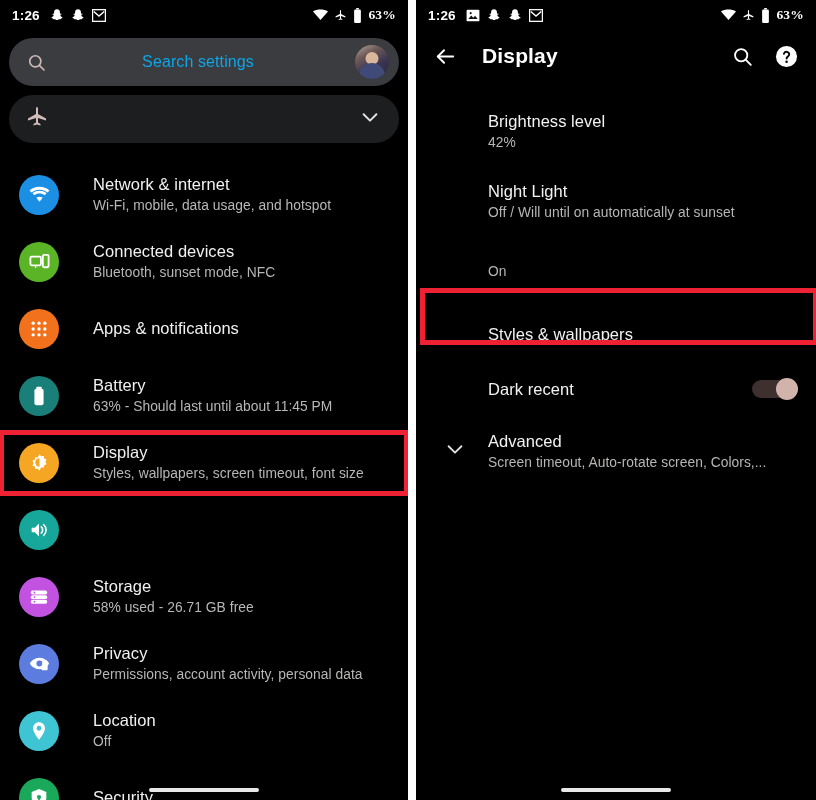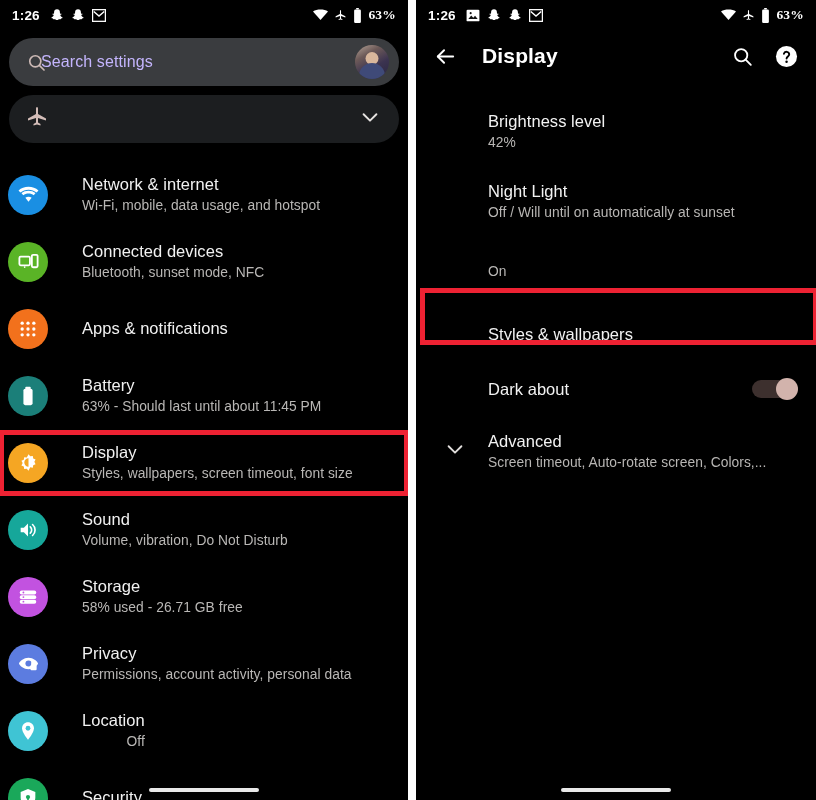--- a/index.html
+++ b/index.html
@@ -34,21 +34,21 @@
 
   
   .searchbar {
     margin:8px 9px 0 9px; height:48px;
     background:#3a3c3f; border-radius:24px;
     display:flex; align-items:center; padding:0 10px;
     position:relative;
   }
   .search-icon-wrap { width:34px; display:flex; justify-content:center; color:#ccb9b5; }
   .search-text {
-    flex:1; color:#c4b5fd;
+    flex:1; text-align:center; color:#0ea5e9;
     font-size:16px; letter-spacing:0.1px;
     margin-left:-12px;
   }
   .avatar {
     width:34px; height:34px; border-radius:50%;
     overflow:hidden; flex-shrink:0;
     background:linear-gradient(150deg,#b9a89c 0%,#6d5a58 30%,#3b3350 62%,#2b2740 100%);
     position:relative;
   }
   .avatar::before {
@@ -70,38 +70,37 @@
     padding:0 18px 0 16px;
   }
   .airplane-card .plane { color:#d3bdb8; }
   .airplane-card .spacer { flex:1; }
   .airplane-card .chev { color:#e6e3e1; }
 
   
   .settings-list { margin-top:18px; }
   .set-row {
     display:flex; align-items:center;
-    padding:10px 8px; height:67px;
+    padding:10px 19px; height:67px;
     position:relative;
   }
   .set-icon {
     width:40px; height:40px; border-radius:50%;
     display:flex; align-items:center; justify-content:center;
     flex-shrink:0; color:#ffffff;
   }
   .set-text { margin-left:34px; min-width:0; }
   .set-title {
     color:#f1f1f1; font-size:16.5px; line-height:21px;
     letter-spacing:0.05px;
   }
   .set-sub {
     color:#b9b7b5; font-size:13.8px; line-height:19px;
     margin-top:1px; letter-spacing:0.05px;
     white-space:nowrap;
-    text-align:right;
   }
 
   
   .appbar {
     display:flex; align-items:center;
     height:52px; padding:0 18px; color:#ffffff;
   }
   .appbar .back { width:34px; display:flex; align-items:center; }
   .appbar .title {
     font-size:21px; font-weight:bold; margin-left:14px;
@@ -307,24 +306,20 @@
         </span>
       </div>
 
       <div class="set-row">
         <span class="set-icon" style="background:#16a79a">
           <svg width="22" height="22" viewBox="0 0 24 24" fill="#fff">
               <path d="M4 9.5v5h3.5L12 19V5L7.5 9.5H4z"></path>
               <path d="M14.5 8.6a4.6 4.6 0 010 6.8M17 6a8 8 0 010 12" fill="none" stroke="#fff" stroke-width="1.8" stroke-linecap="round"></path>
             </svg>
         </span>
-        <span class="set-text">
-          <span class="set-title" style="display:block">Sound</span>
-          <span class="set-sub" style="display:block">Volume, vibration, Do Not Disturb</span>
-        </span>
       </div>
 
       <div class="set-row">
         <span class="set-icon" style="background:#c252e0">
           <svg width="22" height="22" viewBox="0 0 24 24" fill="#fff">
               <rect x="3" y="5" width="18" height="4.3" rx="2.1"></rect>
               <rect x="3" y="10" width="18" height="4.3" rx="2.1"></rect>
               <rect x="3" y="15" width="18" height="4.3" rx="2.1"></rect>
               <circle cx="7" cy="7.1" r="1" fill="#c252e0"></circle>
               <circle cx="7" cy="12.1" r="1" fill="#c252e0"></circle>
@@ -484,21 +479,21 @@
       </div>
 
       <div class="disp-row" style="min-height:55px">
         <span class="col">
           <span class="disp-title" style="display:block">Styles &amp; wallpapers</span>
         </span>
       </div>
 
       <div class="disp-row" style="min-height:55px">
         <span class="col">
-          <span class="disp-title" style="display:block">Dark about</span>
+          <span class="disp-title" style="display:block">Dark recent</span>
         </span>
         <span class="toggle">
           <span class="track"></span>
           <span class="thumb"></span>
         </span>
       </div>
 
       <div class="disp-row row-tall">
         <span class="row-chev">
           <svg width="22" height="22" viewBox="0 0 24 24" fill="none" stroke="#e2dfdd" stroke-width="2" stroke-linecap="round" stroke-linejoin="round">

